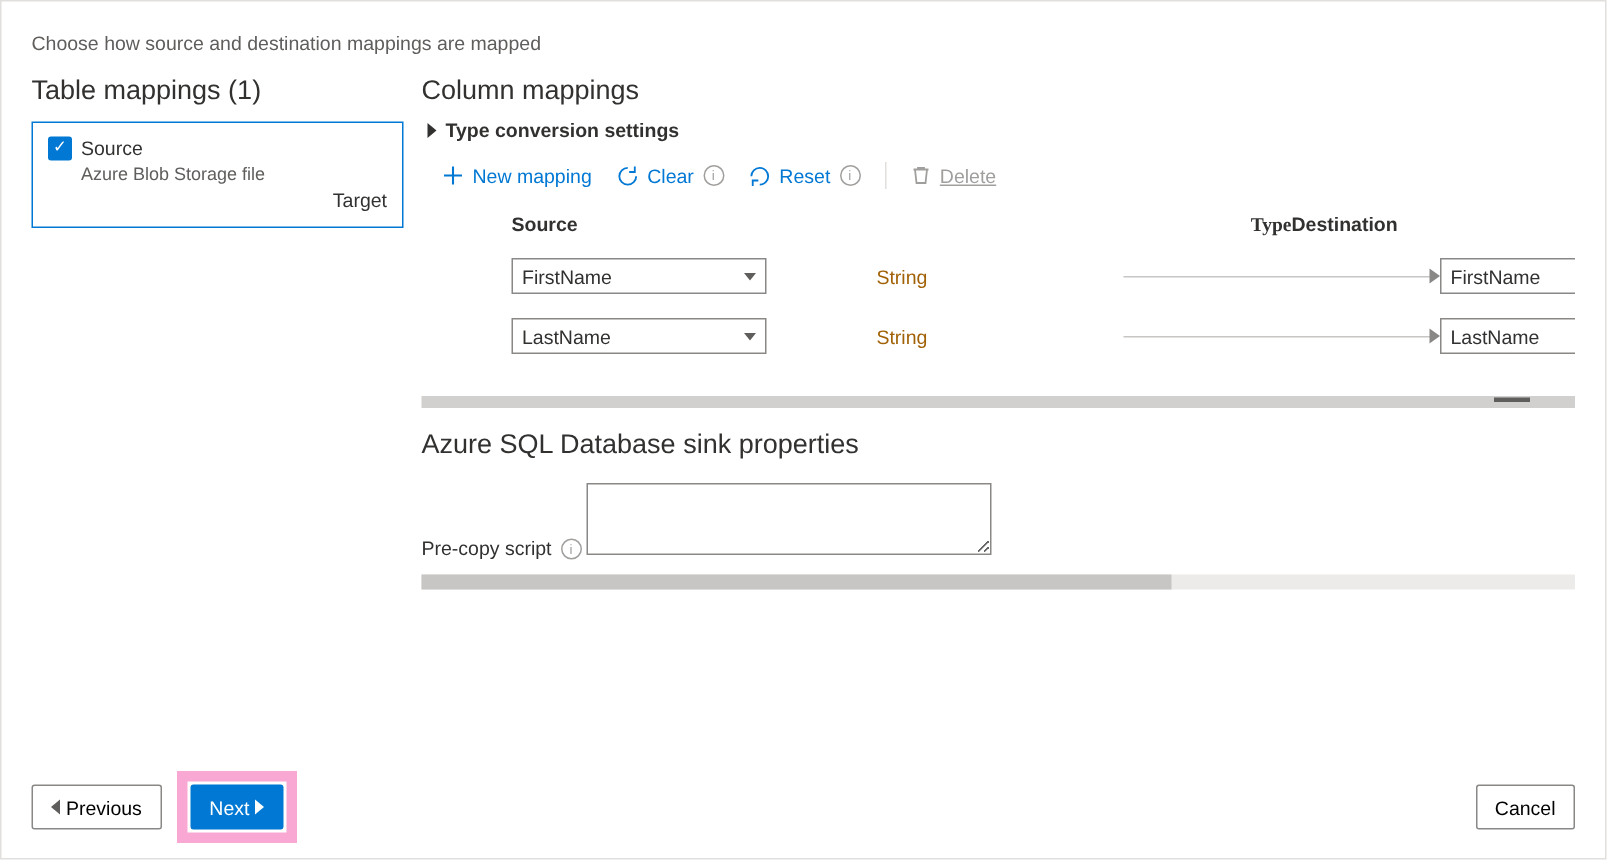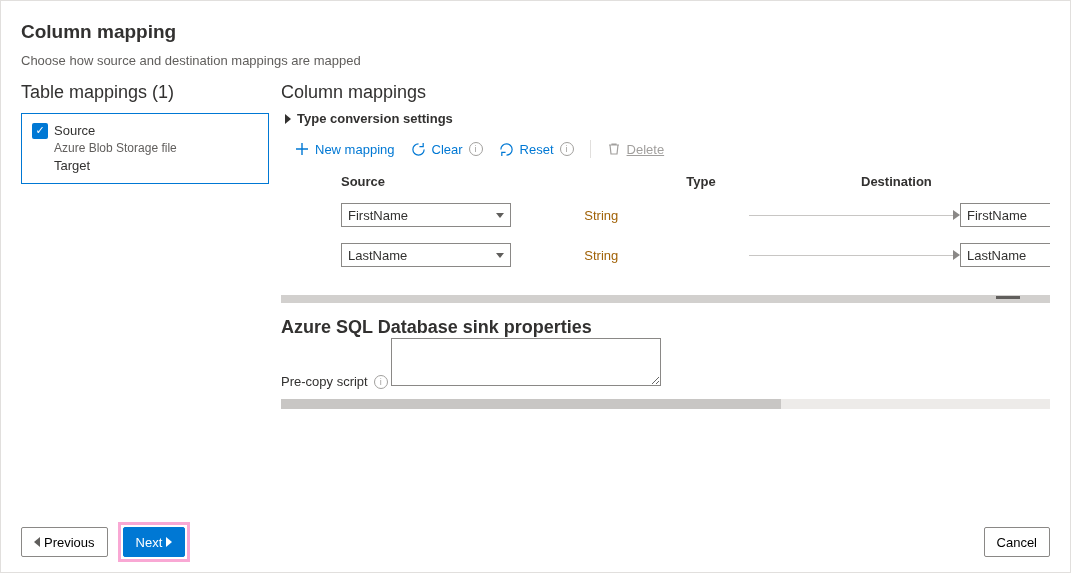--- a/index.html
+++ b/index.html
@@ -44,73 +44,72 @@
       font-size: 13px;
       line-height: 1.4;
     }
     .mapping-card .row { display:flex; align-items:flex-start; gap:6px;}
     .checkbox {
       width:16px; height:16px; border-radius:2px;
       background:#0078d4; display:inline-flex; align-items:center; justify-content:center;
       color:#fff; font-size:11px; flex-shrink:0; margin-top:1px;
     }
     .mapping-card .sub { font-size:12px; color:#605e5c; margin-left:22px; }
-    .mapping-card .lbl { margin-left:22px; }
+    .mapping-card .lbl { margin-left:22px;text-align:right; }
     
     .right-panel { flex:1; display:flex; flex-direction:column; min-width:0; }
     .right-panel h2 { font-size:18px; font-weight:400; margin-bottom:8px; }
     .type-conv { display:flex; align-items:center; gap:6px; font-size:13px; font-weight:600; margin-bottom:14px; cursor:pointer; margin-left:4px;}
     .caret-right { display:inline-block; width:0; height:0; border-top:5px solid transparent; border-bottom:5px solid transparent; border-left:6px solid #323130;}
     .toolbar { display:flex; align-items:center; gap:16px; margin-bottom:10px; padding-left:14px;}
     .tb-btn { display:inline-flex; gap:6px; color:#0078d4; cursor:pointer; font-size:13px;}
     .tb-btn.disabled { color:#a19f9d; cursor:default;text-decoration:underline;}
     .tb-sep { width:1px; height:18px; background:#e1dfdd;}
     .info-ic { width:14px; height:14px; border:1px solid #a19f9d; border-radius:50%; display:inline-flex; align-items:center; justify-content:center; font-size:9px; color:#a19f9d;}
     .plus-ic svg, .refresh-ic svg, .trash-ic svg { display:block; }
     
     .map-table { width:100%; overflow:hidden; }
     .map-head { display:flex; padding:6px 0 6px 60px; font-size:13px; font-weight:600;}
     .map-head .c-src{ width:200px;}
-    .map-head .c-type{ width:320px; text-align:center;}
+    .map-head .c-type{ width:320px; text-align:right;font-family:Liberation Serif, serif;}
     .map-head .c-dest{ flex:1;}
     .map-row { display:flex; align-items:center; padding:8px 0 8px 60px; }
     .sel { width:170px; border:1px solid #8a8886; height:24px; display:flex; align-items:center; justify-content:space-between; padding:0 6px; background:#fff; font-size:13px;}
     .sel .chev{ width:0;height:0;border-left:4px solid transparent;border-right:4px solid transparent;border-top:5px solid #605e5c;}
     .c-src-cell{ width:200px;}
     .c-type-cell{ width:240px; color:#a16207; font-size:13px; padding-left:60px;}
     .arrow-cell{ width:230px; display:flex; align-items:center;}
     .arrow-line{ flex:1; height:1px; background:#c8c6c4;}
     .arrow-head{ width:0;height:0;border-top:5px solid transparent;border-bottom:5px solid transparent;border-left:7px solid #8a8886; margin-left:-1px;}
     .c-dest-cell{ flex:1;}
     .dest-box{ width:90px; border:1px solid #8a8886; border-right:none; height:24px; display:flex; align-items:center; padding:0 6px; font-size:13px; background:#fff;}
     
     .splitter{ height:8px; background:#d2d0ce; margin-top:20px; position:relative;}
     .splitter::after{ content:""; position:absolute; right:30px; top:1px; width:24px; height:3px; background:#605e5c;}
     
     .sink-section{ margin-top:14px;}
-    .sink-section h3{ font-size:18px; font-weight:700; margin-bottom:0;}
+    .sink-section h3{ font-size:18px; font-weight:400; margin-bottom:15px;}
     .field-label{ font-size:13px; display:inline-flex; align-items:center; gap:6px; margin-bottom:4px;}
     .pre-copy-ta{ width:270px; height:48px; border:1px solid #8a8886; resize:both; font-family:inherit; font-size:13px; padding:4px;}
     .hscroll{ height:10px; background:#edebe9; margin-top:6px; position:relative;}
     .hscroll::before{ content:""; position:absolute; left:0; top:0; width:65%; height:100%; background:#c8c6c4;}
     
     .footer{ display:flex; align-items:center; justify-content:space-between; padding-top:14px; border-top:none;}
     .footer-left{ display:flex; gap:10px; align-items:center;}
     .btn{ height:30px; padding:4px 12px; border:1px solid #8a8886; background:#fff; font-size:13px; display:inline-flex; align-items:center; gap:4px; cursor:pointer; border-radius:2px;}
     .btn.primary{ background:#0078d4; color:#fff; border-color:#0078d4;}
-    .highlight{ border:3px solid #f9a8d4; padding:2px; display:inline-flex;}
+    .highlight{ border:7px solid #f9a8d4; padding:2px; display:inline-flex;}
     .chev-l{ width:0;height:0;border-top:5px solid transparent;border-bottom:5px solid transparent;border-right:6px solid #605e5c;}
     .chev-r{ width:0;height:0;border-top:5px solid transparent;border-bottom:5px solid transparent;border-left:6px solid #fff;}
   </style>
 </head>
 <body>
 
 <div class="page">
   <div class="header">
-    <h1>Column mapping</h1>
     <p>Choose how source and destination mappings are mapped</p>
   </div>
 
   <div class="content">
 
     <div class="left-panel">
       <h2>Table mappings (1)</h2>
       <div class="mapping-card">
         <div class="row">
           <span class="checkbox">✓</span>

